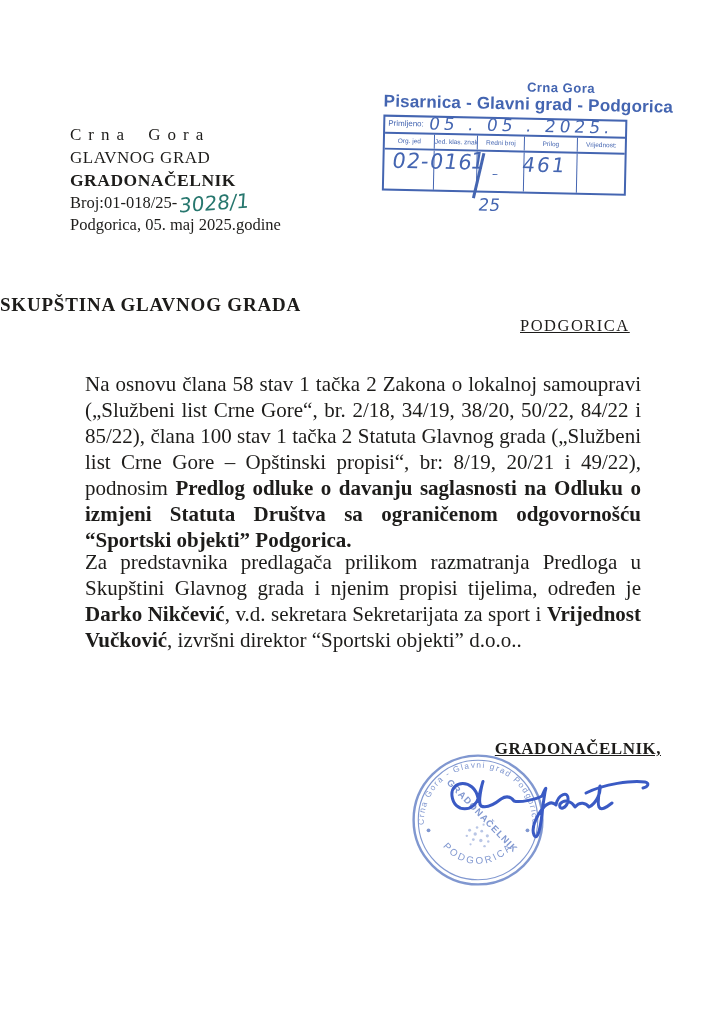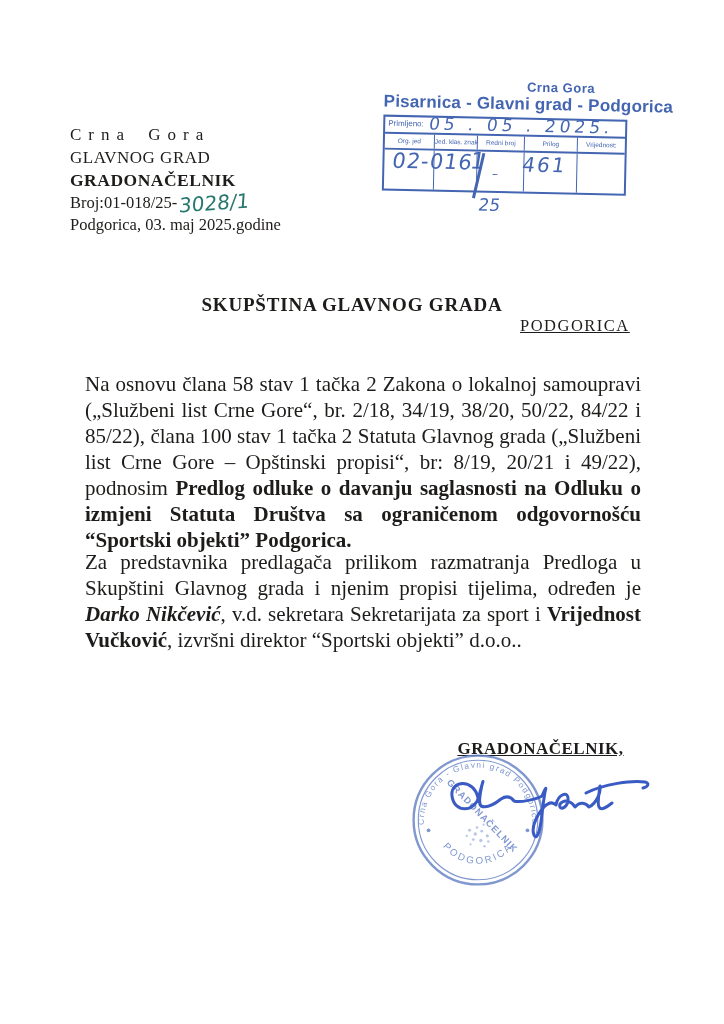--- a/index.html
+++ b/index.html
@@ -35,46 +35,46 @@
   .c1{width:50px;}.c2{width:43px;}.c3{width:47px;}.c4{width:53px;}.c5{flex:1;}
   .hw{position:absolute;font-family:"DejaVu Sans",sans-serif;transform:skewX(-8deg);white-space:nowrap;}
   .rs-date{top:-4px;left:44px;font-size:17px;letter-spacing:4px;}
   .rs-org{top:32px;left:8px;font-size:21px;letter-spacing:1px;}
   .rs-serial{top:29px;left:86px;font-size:23px;}
   .rs-dash{top:48px;left:108px;font-size:12px;}
   .rs-prilog{top:33px;left:138px;font-size:20px;letter-spacing:2px;}
   .rs-stroke{position:absolute;left:93px;top:34px;width:2.5px;height:46px;background:#4465b1;transform:rotate(12deg);}
   .rs-sub{top:76px;left:95px;font-size:17px;}
   
-  .doc-title{position:absolute;top:294px;left:0;width:704px;text-align:center;
+  .doc-title{position:absolute;top:294px;left:0;width:704px;
     font-size:19px;font-weight:bold;letter-spacing:0.8px;}
   .doc-subtitle{position:absolute;top:316px;left:520px;font-size:16.5px;
     letter-spacing:1.5px;text-decoration:underline;}
   
   .para{position:absolute;left:85px;width:556px;font-size:21px;line-height:26px;text-align:justify;}
   .para-1{top:371px;}
   .para-2{top:549px;}
   
-  .sig{position:absolute;left:438px;top:739px;width:205px;text-align:center;z-index:1;}
+  .sig{position:absolute;left:456px;top:739px;width:205px;text-align:right;z-index:1;}
   .sig-role{font-size:17px;font-weight:bold;letter-spacing:0.5px;text-decoration:underline;}
   .sig-name{font-size:16.5px;margin-top:1px;}
   .round-stamp{position:absolute;left:408px;top:750px;width:140px;height:140px;opacity:0.85;z-index:2;}
   .sig-scribble{position:absolute;left:438px;top:768px;width:214px;height:84px;z-index:3;}
 </style>
 </head>
 <body>
 
 <div class="page">
 
   <div class="letterhead">
     <div class="lh-country">Crna Gora</div>
     <div class="lh-city">GLAVNOG GRAD</div>
     <div class="lh-office">GRADONAČELNIK</div>
     <div class="lh-number"><span>Broj:01-018/25-</span><span class="hw-teal">3028/1</span></div>
-    <div class="lh-date">Podgorica, 03. maj 2025.godine</div>
+    <div class="lh-date">Podgorica, 05. maj 2025.godine</div>
   </div>
 
   <div class="reg-stamp">
     <div class="rs-country">Crna Gora</div>
     <div class="rs-office">Pisarnica - Glavni grad - Podgorica</div>
     <div class="rs-table">
       <div class="rs-row1">
         <span class="rs-received">Primljeno:</span>
       </div>
       <div class="rs-row2">
@@ -98,21 +98,21 @@
       <span class="hw rs-prilog">461</span>
       <div class="rs-stroke"></div>
       <span class="hw rs-sub">25</span>
     </div>
   </div>
 
   <div class="doc-title">SKUPŠTINA GLAVNOG GRADA</div>
   <div class="doc-subtitle">PODGORICA</div>
 
   <div class="para para-1"><span>Na osnovu člana 58 stav 1 tačka 2 Zakona o lokalnoj samoupravi („Službeni list  Crne Gore“, br. 2/18, 34/19, 38/20, 50/22, 84/22 i 85/22), člana 100 stav 1 tačka 2 Statuta Glavnog grada („Službeni list Crne Gore – Opštinski propisi“, br: 8/19, 20/21 i 49/22), podnosim </span><span style="font-weight: bold;">Predlog odluke o davanju saglasnosti na Odluku o izmjeni Statuta Društva sa ograničenom odgovornošću “Sportski objekti” Podgorica.</span></div>
-  <div class="para para-2"><span>Za predstavnika predlagača prilikom razmatranja Predloga u Skupštini Glavnog grada i njenim propisi tijelima, određen je </span><span style="font-weight: bold; font-style: italic;">Darko Nikčević</span><span>, v.d. sekretara Sekretarijata za sport i </span><span style="font-weight: bold;">Vrijednost Vučković</span><span>, izvršni direktor “Sportski objekti” d.o.o..</span></div>
+  <div class="para para-2"><span>Za predstavnika predlagača prilikom razmatranja Predloga u Skupštini Glavnog grada i njenim propisi tijelima, određen je </span><span style="font-weight: bold;">Darko Nikčević</span><span>, v.d. sekretara Sekretarijata za sport i </span><span style="font-weight: bold;">Vrijednost Vučković</span><span>, izvršni direktor “Sportski objekti” d.o.o..</span></div>
 
   <div class="sig">
     <div class="sig-role">GRADONAČELNIK,</div>
   </div>
 
   <svg class="round-stamp" viewBox="0 0 150 150">
     <circle cx="75" cy="75" r="69" fill="none" stroke="#6b86c8" stroke-width="2.6"></circle>
     <circle cx="75" cy="75" r="64" fill="none" stroke="#6b86c8" stroke-width="1.2"></circle>
     <defs>
       <path id="arcTop" d="M 19.8,94.8 A 58,58 0 1 1 130.2,94.8" fill="none"></path>

